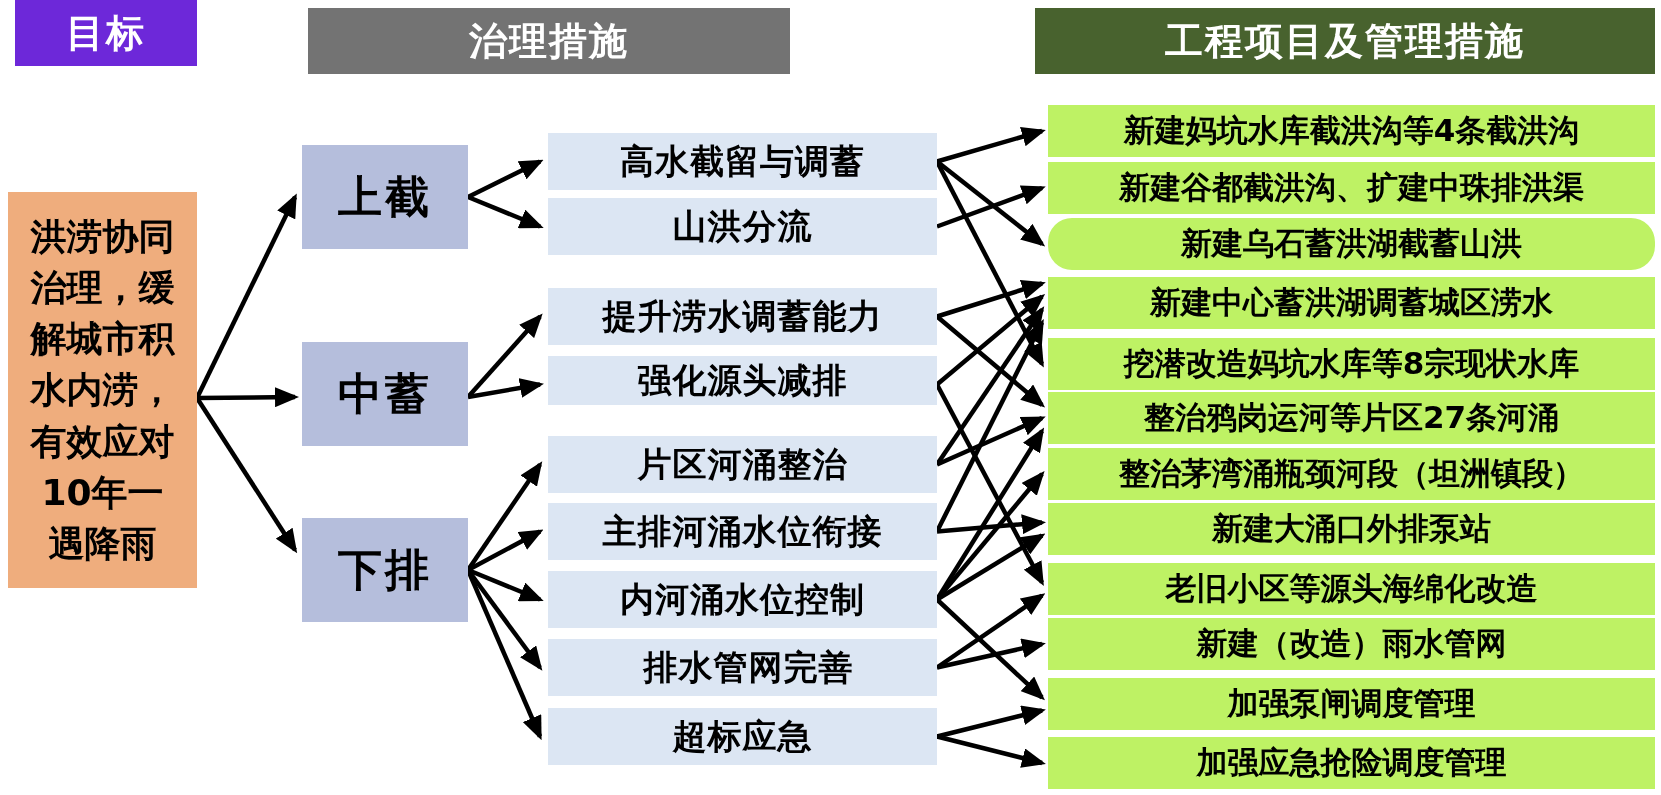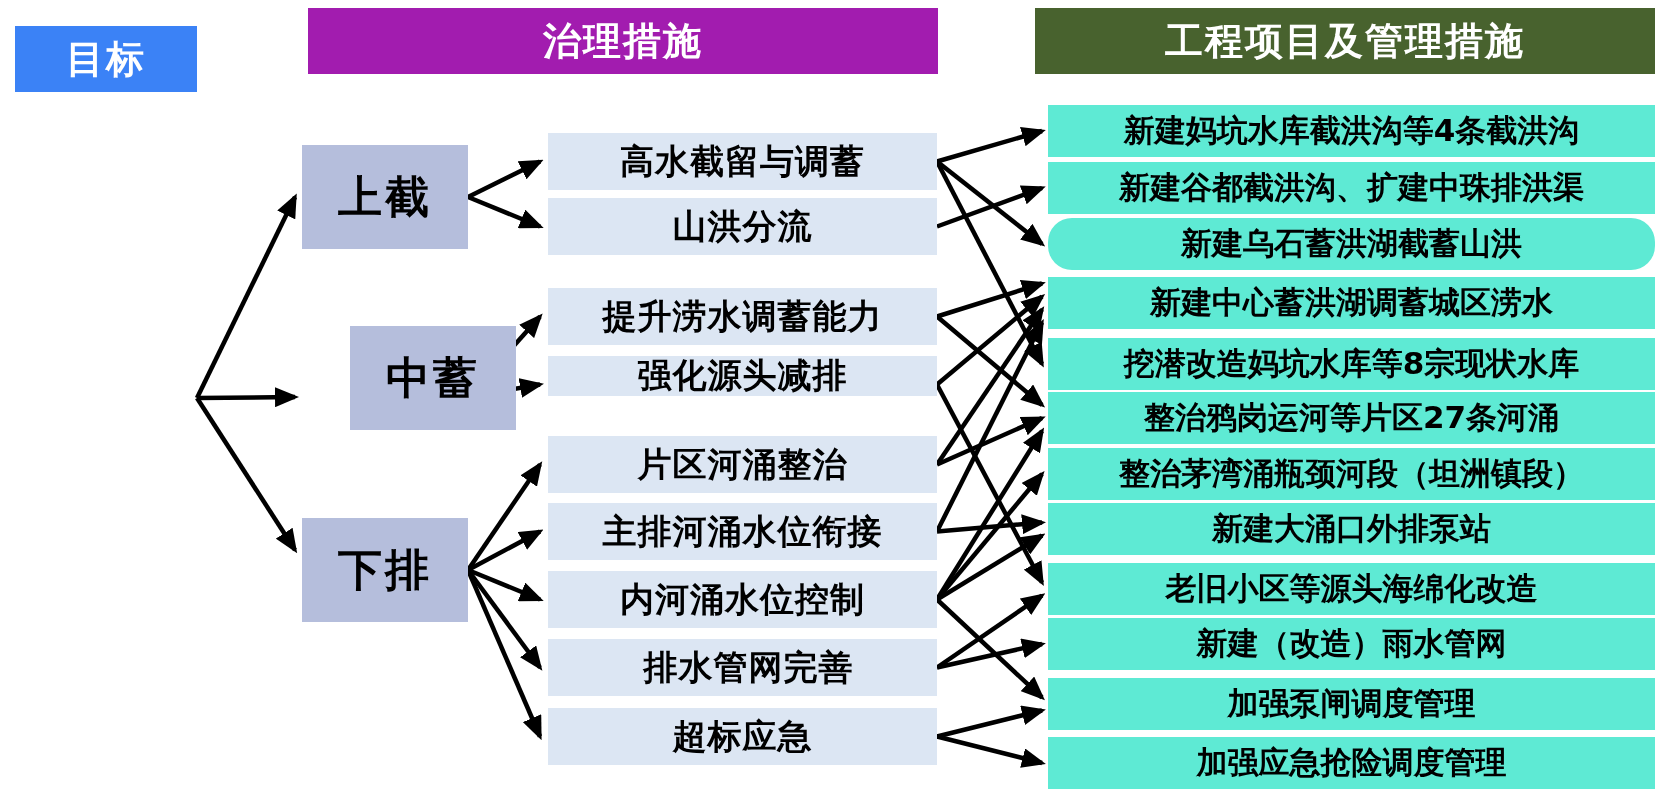--- a/index.html
+++ b/index.html
@@ -2,28 +2,28 @@
 <html><head>
 <meta charset="utf-8">
 <style>
   html,body{margin:0;padding:0;background:#ffffff;}
   body{font-family:"DejaVu Sans","Liberation Sans",sans-serif;}
   #canvas{position:relative;width:1661px;height:795px;background:#ffffff;overflow:hidden;}
   #arrow-layer{position:absolute;left:0;top:0;z-index:1;}
   .box{position:absolute;display:flex;align-items:center;justify-content:center;
        text-align:center;font-weight:700;color:#000;z-index:2;box-sizing:border-box;}
   .hdr{color:#ffffff;font-size:38px;letter-spacing:2px;}
-  #hdr-goal{left:15px;top:26px;width:182px;height:66px;background:#3b82f6;}
-  #hdr-measures{left:308px;top:8px;width:630px;height:66px;background:#a21caf;font-family:Liberation Serif, serif;}
+  #hdr-goal{left:15px;top:0;width:182px;height:66px;background:#6d28d9;}
+  #hdr-measures{left:308px;top:8px;width:482px;height:66px;background:#737373;font-family:Liberation Serif, serif;}
   #hdr-projects{left:1035px;top:8px;width:620px;height:66px;background:#48622E;}
   #goal-box{left:8px;top:192px;width:189px;height:396px;background:#EFAD7D;
             font-size:36px;line-height:1.42;padding:0 19px;}
   .cat-box{left:302px;width:166px;height:104px;background:#B5BEDC;font-size:44px;letter-spacing:3px;}
   .measure-box{left:548px;width:389px;height:57px;background:#DCE6F3;font-size:34px;letter-spacing:1px;}
-  .project-box{left:1048px;width:607px;height:52px;background:#5eead4;font-size:31px;}
+  .project-box{left:1048px;width:607px;height:52px;background:#bef264;font-size:31px;}
 </style>
 </head>
 <body>
 
 <div id="canvas">
   <svg id="arrow-layer" width="1661" height="795" viewBox="0 0 1661 795">
     <defs>
       <marker id="ah" viewBox="0 0 12 10" refX="10" refY="5" markerWidth="24" markerHeight="20" markerUnits="userSpaceOnUse" orient="auto-start-reverse">
         <path d="M0,0 L12,5 L0,10 z" fill="#000"></path>
       </marker>
@@ -61,31 +61,32 @@
         <line x1="937" y1="667.5" x2="1042" y2="644" stroke="#000000" stroke-width="4.5" marker-end="url(#ah)"></line>
         <line x1="937" y1="736.5" x2="1042" y2="710.5" stroke="#000000" stroke-width="4.5" marker-end="url(#ah)"></line>
         <line x1="937" y1="736.5" x2="1042" y2="763" stroke="#000000" stroke-width="4.5" marker-end="url(#ah)"></line>
       </g>
   </svg>
 
   <div class="box hdr" id="hdr-goal">目标</div>
   <div class="box hdr" id="hdr-measures">治理措施</div>
   <div class="box hdr" id="hdr-projects">工程项目及管理措施</div>
 
+  <div class="box" id="goal-box">洪涝协同治理，缓解城市积水内涝，有效应对10年一遇降雨</div>
 
   <div id="cat-col">
       <div class="box cat-box" style="top: 145px; height: 104px;">上截</div>
-      <div class="box cat-box" style="top: 326px; height: 104px; margin-left: 48px;">中蓄</div>
+      <div class="box cat-box" style="top: 342px; height: 104px;">中蓄</div>
       <div class="box cat-box" style="top: 518px; height: 104px;">下排</div>
     </div>
   <div id="measure-col">
       <div class="box measure-box" style="top: 133px; height: 57px;">高水截留与调蓄</div>
       <div class="box measure-box" style="top: 198px; height: 57px;">山洪分流</div>
       <div class="box measure-box" style="top: 288px; height: 57px;">提升涝水调蓄能力</div>
-      <div class="box measure-box" style="top: 356px; height: 40px;">强化源头减排</div>
+      <div class="box measure-box" style="top: 356px; height: 49px;">强化源头减排</div>
       <div class="box measure-box" style="top: 436px; height: 57px;">片区河涌整治</div>
       <div class="box measure-box" style="top: 503px; height: 57px;">主排河涌水位衔接</div>
       <div class="box measure-box" style="top: 571px; height: 57px;">内河涌水位控制</div>
       <div class="box measure-box" style="top: 639px; height: 57px; padding-left: 12px;">排水管网完善</div>
       <div class="box measure-box" style="top: 708px; height: 57px;">超标应急</div>
     </div>
   <div id="project-col">
       <div class="box project-box" style="top: 105px; height: 52px;">新建妈坑水库截洪沟等4条截洪沟</div>
       <div class="box project-box" style="top: 162px; height: 52px;">新建谷都截洪沟、扩建中珠排洪渠</div>
       <div class="box project-box" style="top: 218px; height: 52px; border-radius: 24px;">新建乌石蓄洪湖截蓄山洪</div>

